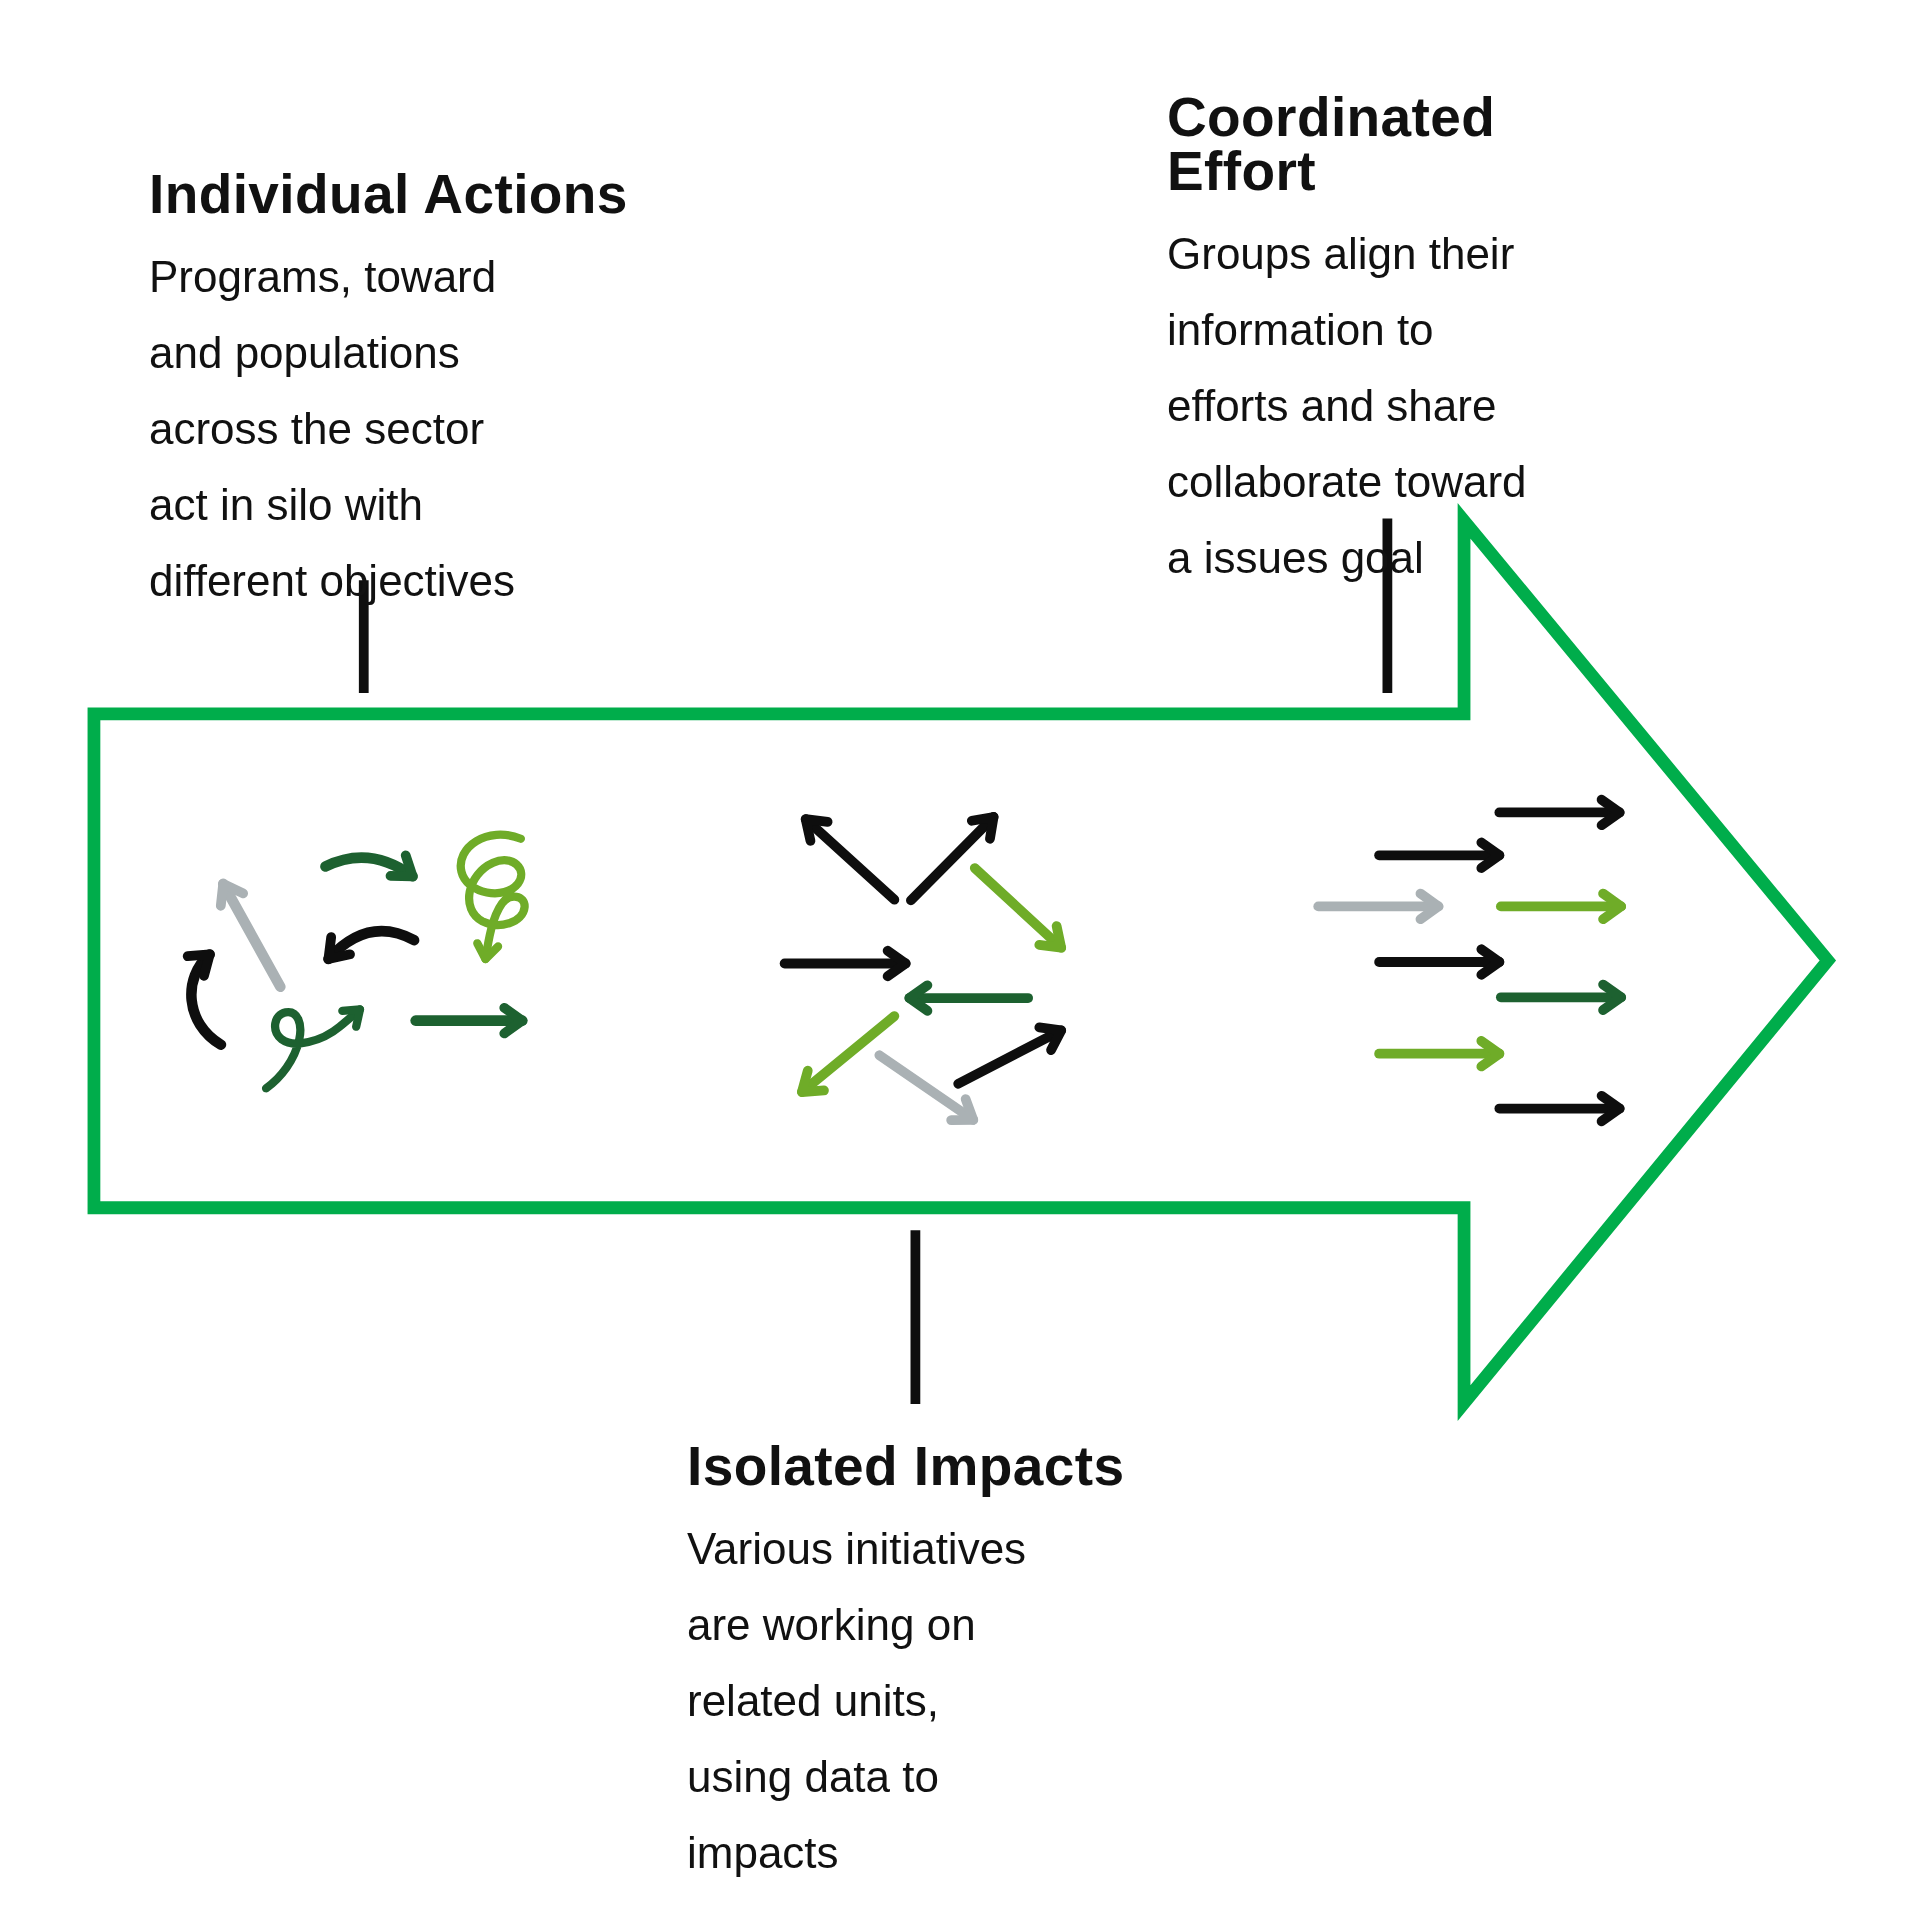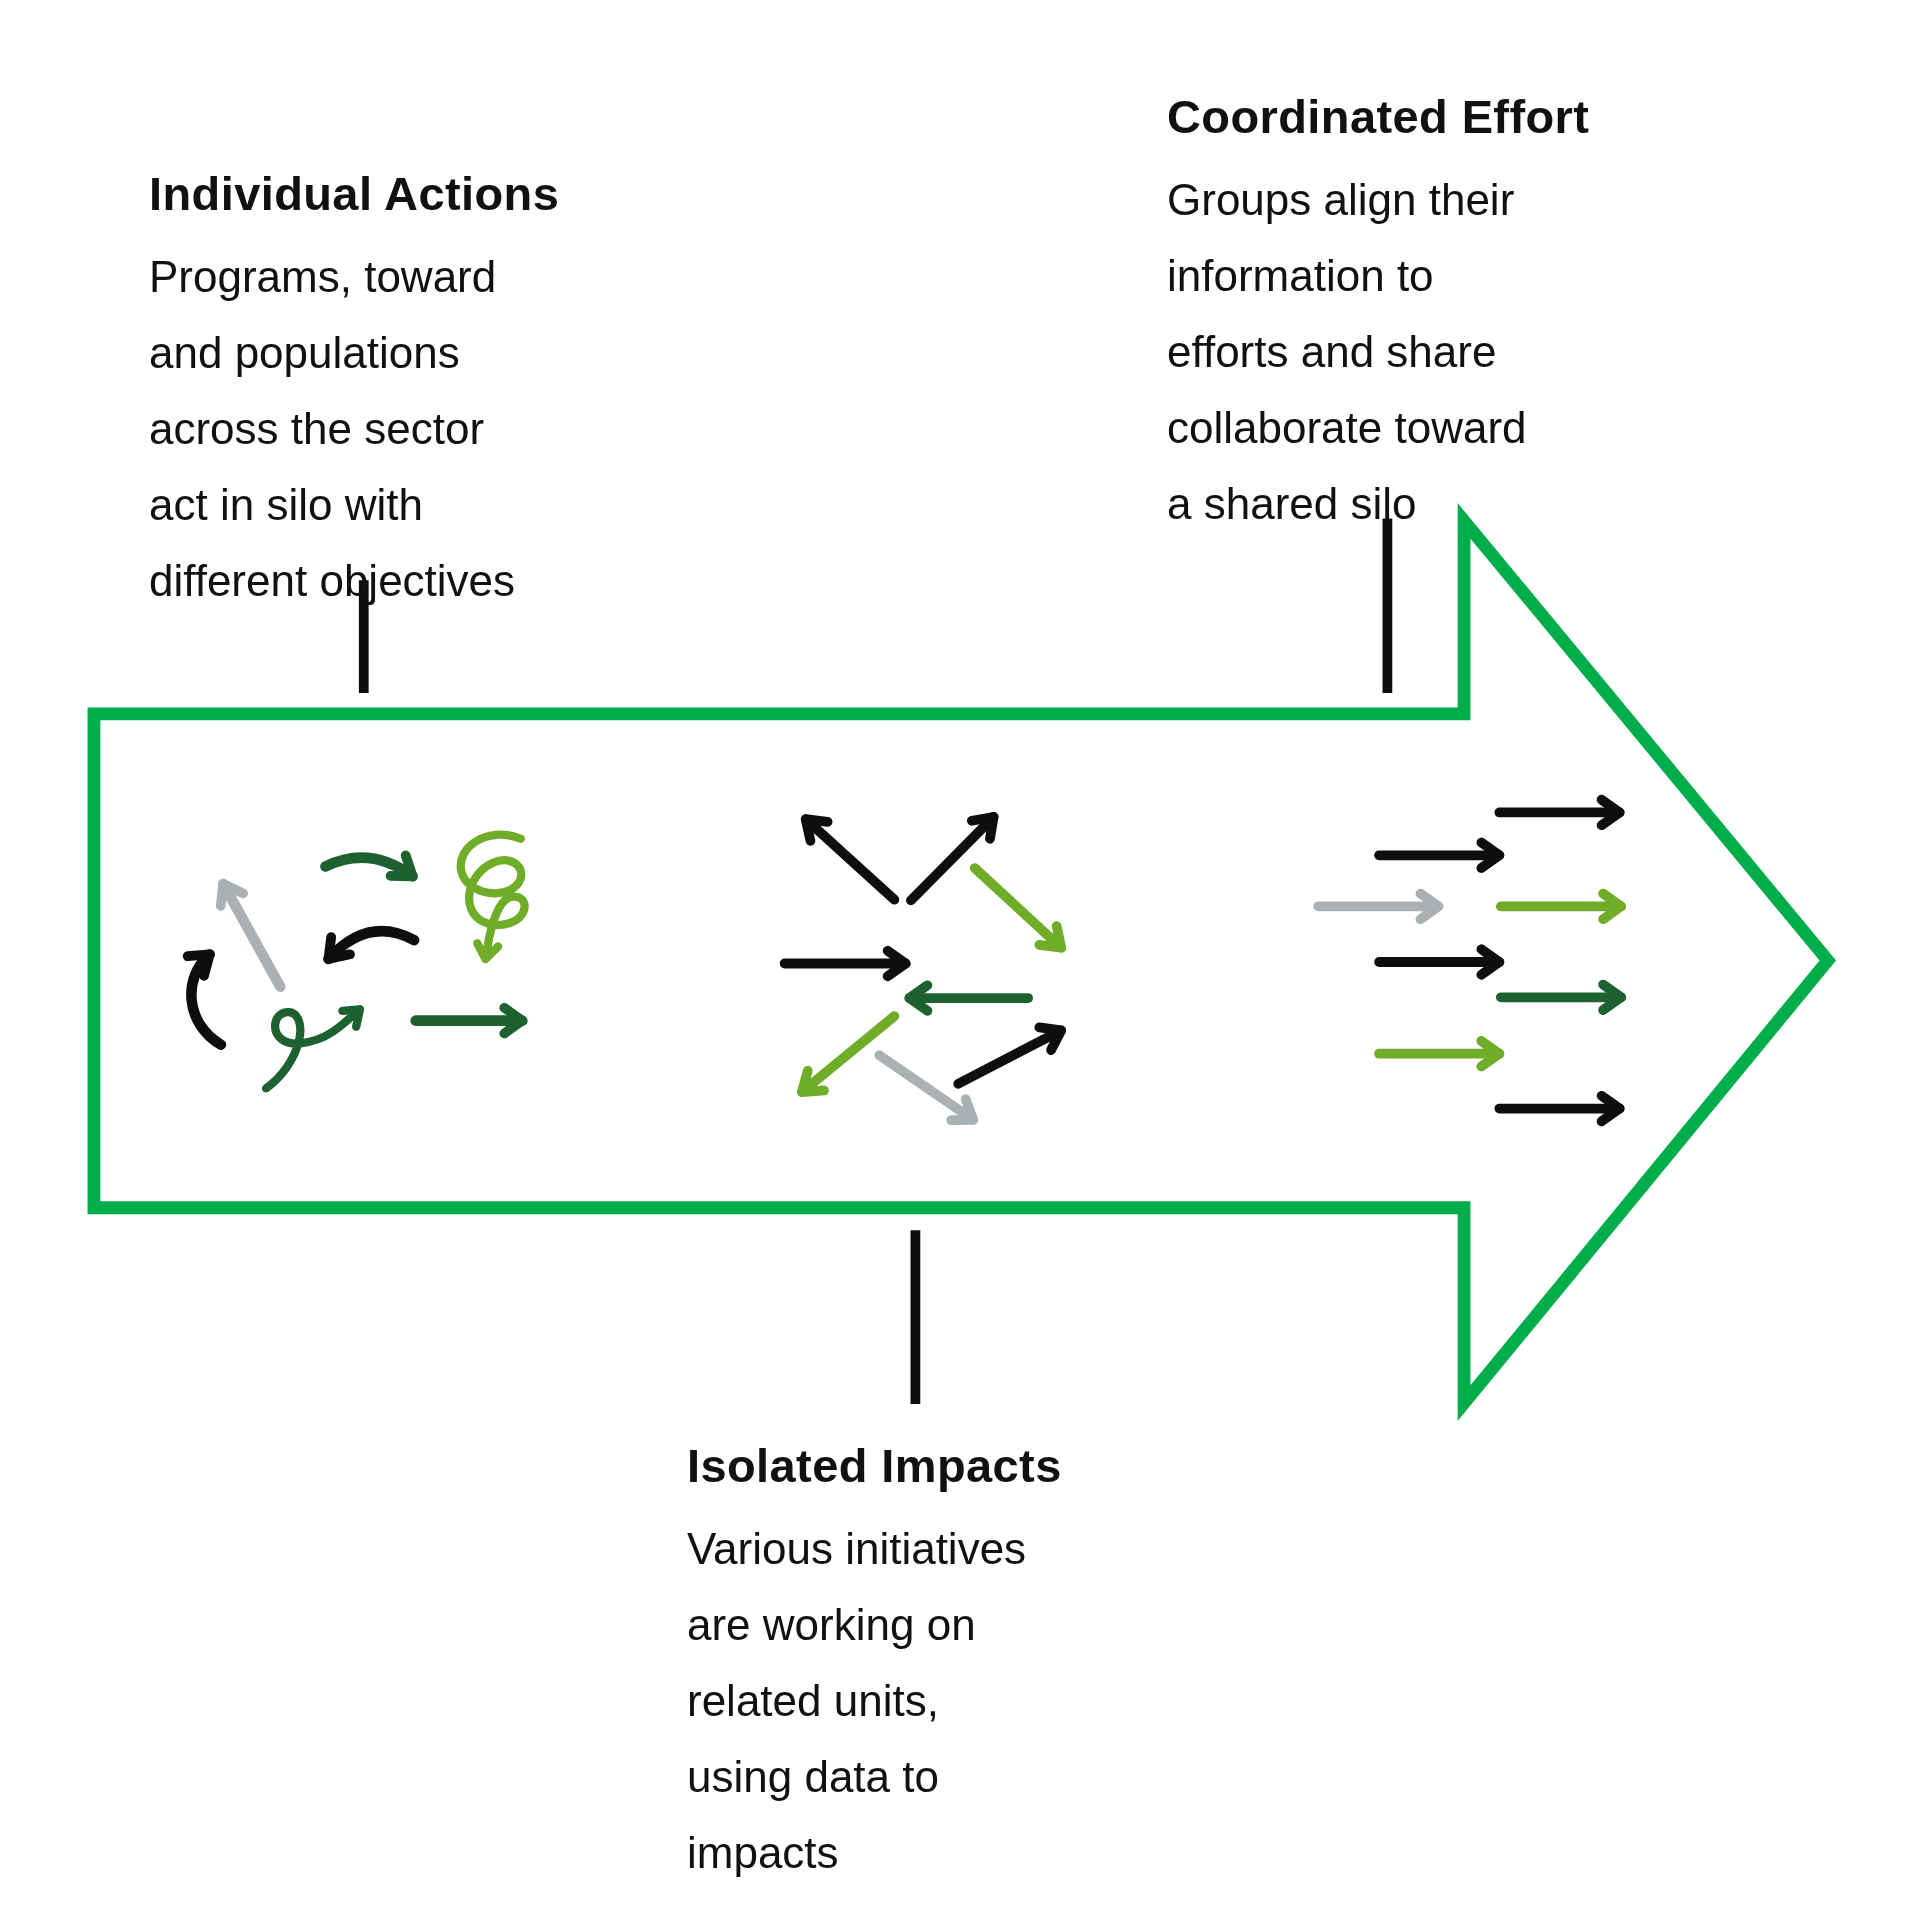--- a/index.html
+++ b/index.html
@@ -2,21 +2,21 @@
 <html style="--outline_green: #00AD4B; --dark_green: #1D6130; --light_green: #6FAC28; --gray: #AAB1B4; --black: #0E0E0E; --text: #111111; --background: #FFFFFF;font-size:12px"><head>
 <meta charset="utf-8">
 <style>
   html,body{margin:0;padding:0;background:#ffffff;}
   body{width:1924px;height:1924px;position:relative;overflow:hidden;
        font-family:"Liberation Sans", sans-serif;color:var(--text,#111);}
   .canvas{position:absolute;inset:0;width:1924px;height:1924px;}
   svg.diagram{position:absolute;left:0;top:0;width:1924px;height:1924px;}
 
   .stage{position:absolute;}
-  .stage h2{margin:0 0 22.5px 0;font-size:47px;line-height:54px;font-weight:700;
+  .stage h2{margin:0 0 22.5px 0;font-size:55px;line-height:54px;font-weight:700;
             letter-spacing:0.4px;color:var(--text,#111);}
   .stage .lines{font-size:44px;line-height:65px;font-weight:400;color:var(--text,#111);}
   .stage .lines div{white-space:nowrap;margin-top:11px;}
 
   
   .s-black{stroke:var(--black,#0e0e0e);}
   .s-gray{stroke:var(--gray,#aab1b4);}
   .s-dgreen{stroke:var(--dark_green,#1d6130);}
   .s-lgreen{stroke:var(--light_green,#6fac28);}
   .s-outline{stroke:var(--outline_green,#00ad4b);}
@@ -109,21 +109,21 @@
     </div>
   </div>
 
   <div class="stage" style="left:1167px;top:90px;width:481px;">
     <h2>Coordinated Effort</h2>
     <div class="lines">
       <div>Groups align their</div>
       <div>information to</div>
       <div>efforts and share</div>
       <div>collaborate toward</div>
-      <div>a shared silo</div>
+      <div>a issues goal</div>
     </div>
   </div>
 
   <div class="stage" style="left:687px;top:1439px;width:481px;">
     <h2>Isolated Impacts</h2>
     <div class="lines">
       <div>Various initiatives</div>
       <div>are working on</div>
       <div>related units,</div>
       <div>using data to</div>

